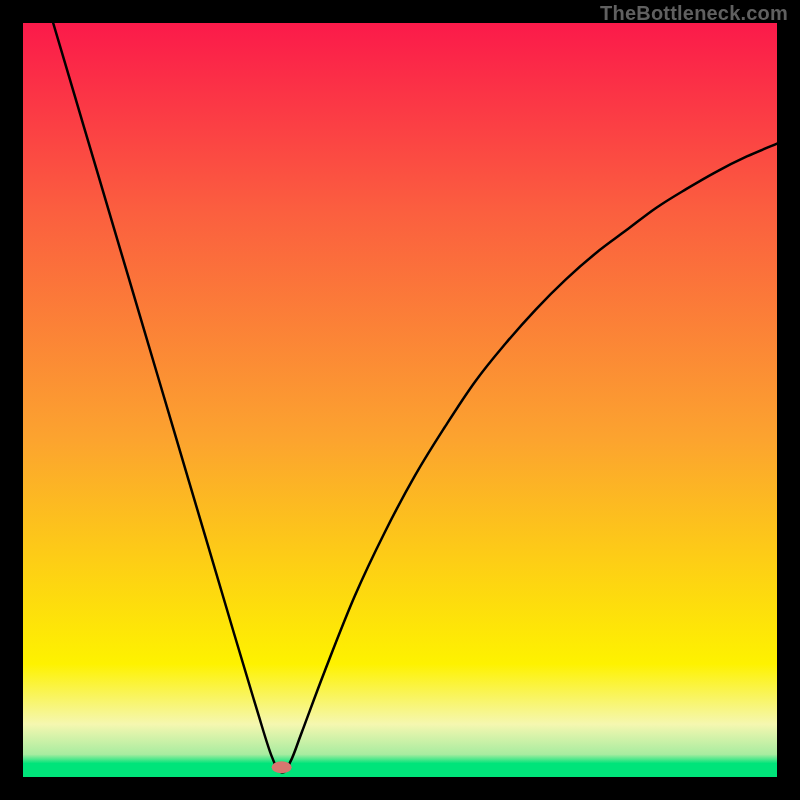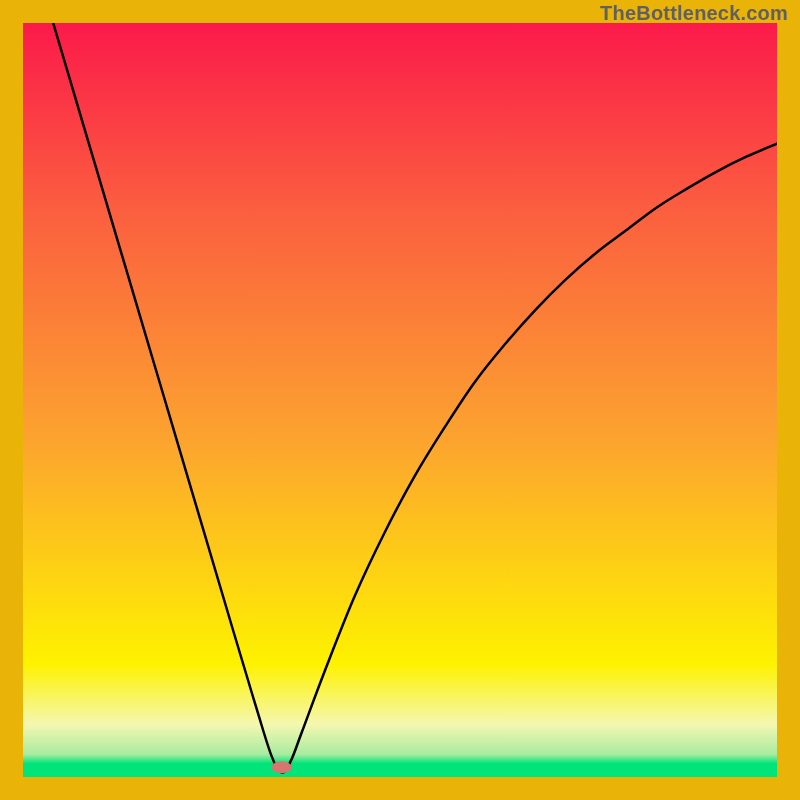--- a/index.html
+++ b/index.html
@@ -6,21 +6,21 @@
     margin: 0;
     padding: 0;
     width: 800px;
     height: 800px;
     overflow: hidden;
     font-family: Arial, Helvetica, sans-serif;
   }
   .frame {
     width: 800px;
     height: 800px;
-    background: #eab308;
+    background: #000000;
     position: relative;
   }
   .plot-area {
     position: absolute;
     left: 23px;
     top: 23px;
     width: 754px;
     height: 754px;
   }
   .watermark {

